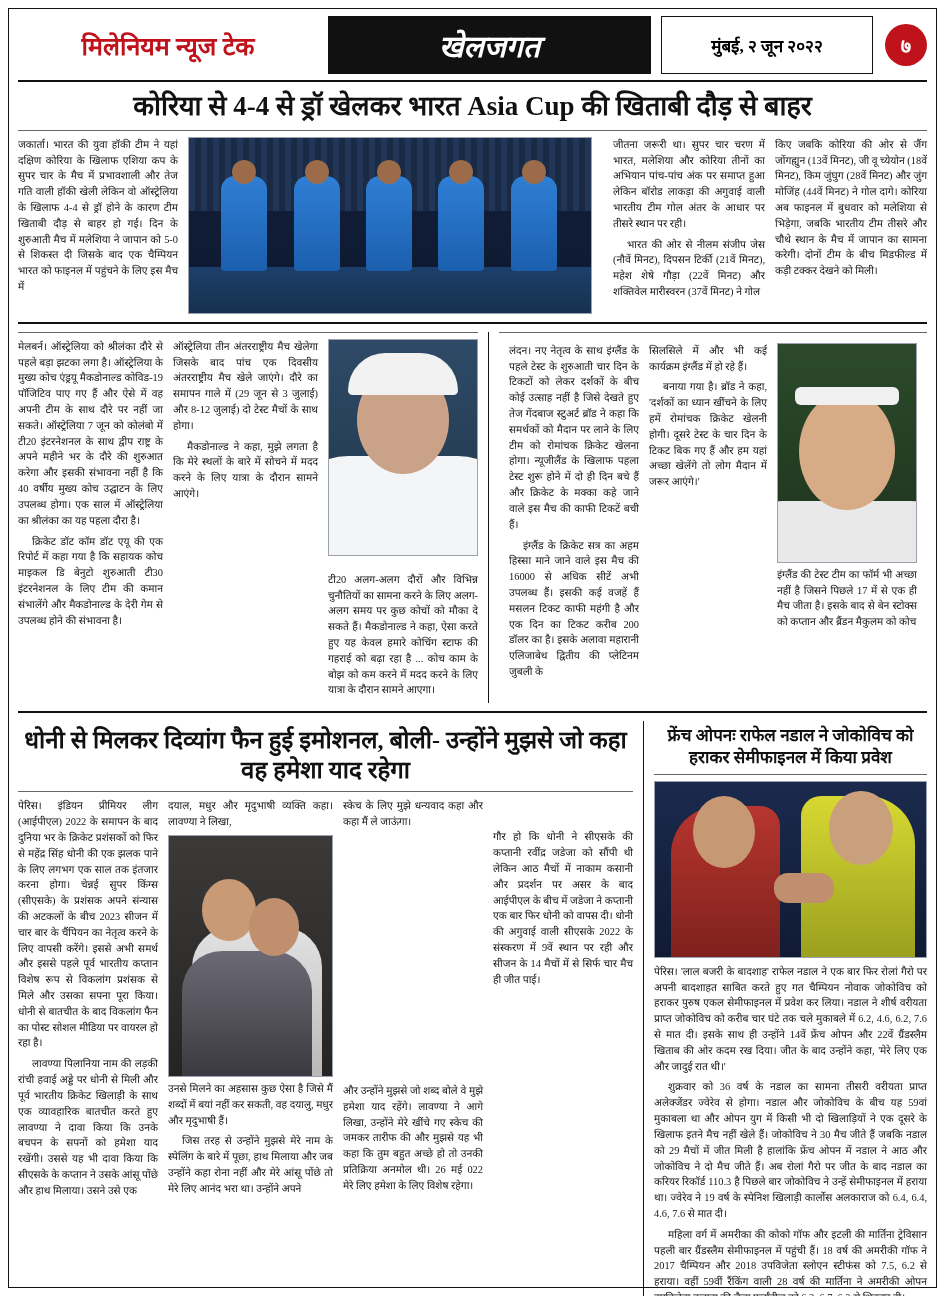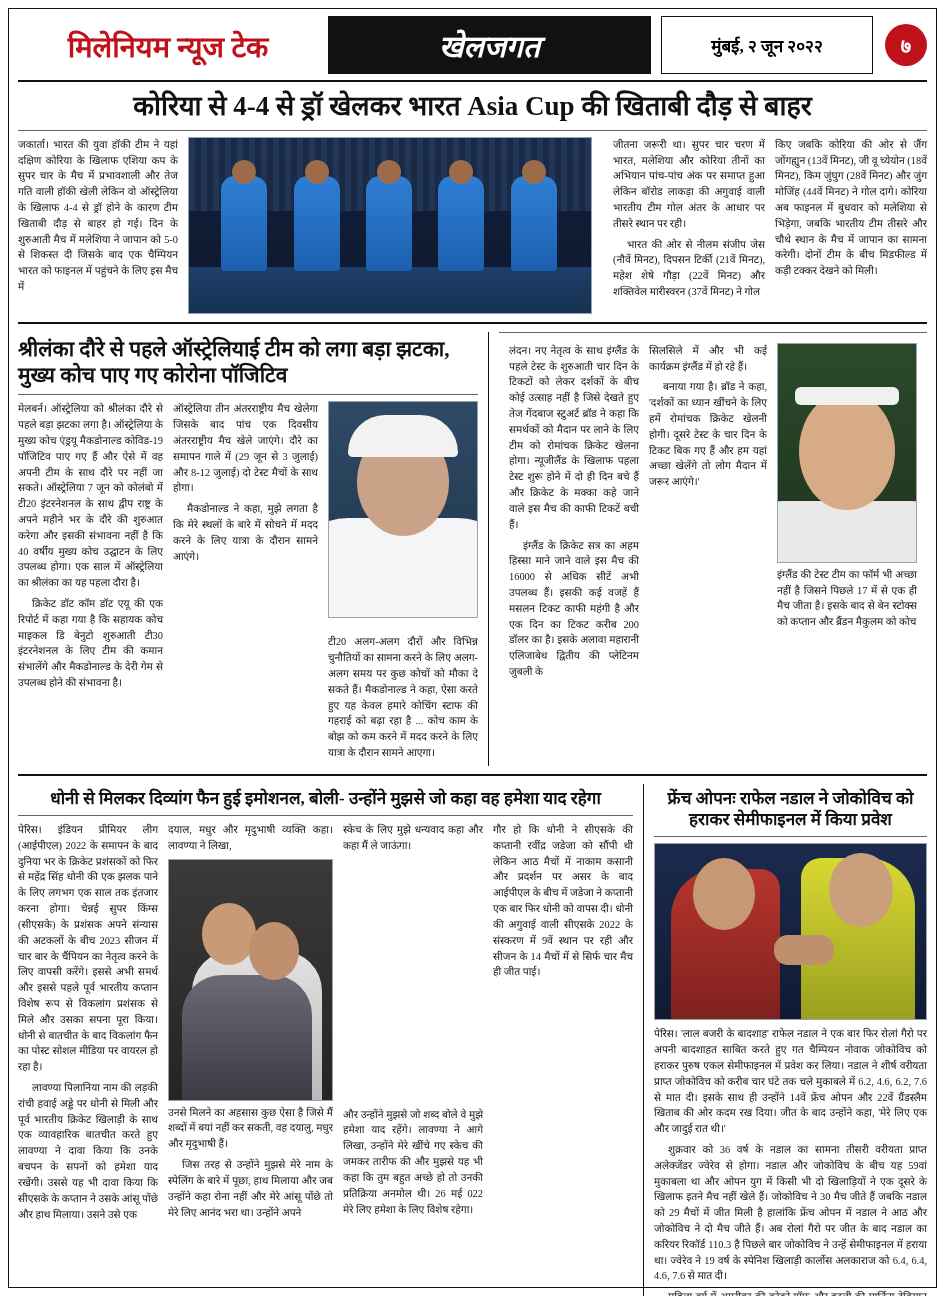--- a/index.html
+++ b/index.html
@@ -15,21 +15,21 @@
   
   .masthead{
     display:flex;align-items:stretch;height:58px;margin:6px 6px 0 6px;
     position:relative;
   }
   .brand{
     width:300px;display:flex;align-items:center;justify-content:center;
     border-right:0;
   }
   .brand-text{
-    font-family:"Liberation Serif", serif;font-weight:bold;font-size:29px;
+    font-family:"Liberation Serif", serif;font-weight:bold;font-size:25px;
     color:#c0121a;letter-spacing:0px;white-space:nowrap;
   }
   .section-band{
     flex:1;background:#111;display:flex;align-items:center;justify-content:center;
     margin:0 10px;
     font-style:italic;
   }
   .section-band span{
     color:#fff;font-family:"Liberation Serif", serif;font-weight:bold;font-size:30px;
   }
@@ -152,21 +152,20 @@
         <p class="first">किए जबकि कोरिया की ओर से जैंग जोंगह्युन (13वें मिनट), जी वू च्येयोन (18वें मिनट), किम जुंघुग (28वें मिनट) और जुंग मोजिंह (44वें मिनट) ने गोल दागे। कोरिया अब फाइनल में बुधवार को मलेशिया से भिड़ेगा, जबकि भारतीय टीम तीसरे और चौथे स्थान के मैच में जापान का सामना करेगी। दोनों टीम के बीच मिडफील्ड में कड़ी टक्कर देखने को मिली।</p>
       </div>
     </div>
   </div>
 
   <div class="divider"></div>
 
   <div class="cols">
 
     <div class="col" style="flex:0 0 460px;">
-      <div class="headline h-sub">श्रीलंका दौरे से पहले ऑस्ट्रेलियाई टीम को लगा बड़ा झटका, मुख्य कोच पाए गए कोरोना पॉजिटिव</div>
       <div class="rule thin" style="margin:0 0 6px 0;"></div>
       <div class="cols" style="margin:0;">
         <div class="col" style="flex:0 0 145px;">
           <div class="body-text">
             <p class="first">मेलबर्न। ऑस्ट्रेलिया को श्रीलंका दौरे से पहले बड़ा झटका लगा है। ऑस्ट्रेलिया के मुख्य कोच एंड्रयू मैकडोनाल्ड कोविड-19 पॉजिटिव पाए गए हैं और ऐसे में वह अपनी टीम के साथ दौरे पर नहीं जा सकते। ऑस्ट्रेलिया 7 जून को कोलंबो में टी20 इंटरनेशनल के साथ द्वीप राष्ट्र के अपने महीने भर के दौरे की शुरुआत करेगा और इसकी संभावना नहीं है कि 40 वर्षीय मुख्य कोच उद्घाटन के लिए उपलब्ध होगा। एक साल में ऑस्ट्रेलिया का श्रीलंका का यह पहला दौरा है।</p>
             <p>क्रिकेट डॉट कॉम डॉट एयू की एक रिपोर्ट में कहा गया है कि सहायक कोच माइकल डि बेनुटो शुरुआती टी30 इंटरनेशनल के लिए टीम की कमान संभालेंगे और मैकडोनाल्ड के देरी गेम से उपलब्ध होने की संभावना है।</p>
           </div>
         </div>
         <div class="col" style="flex:0 0 145px;">
           <div class="body-text">
@@ -220,21 +219,21 @@
         </div>
       </div>
     </div>
   </div>
 
   <div class="divider"></div>
 
   <div class="cols">
 
     <div class="col" style="flex:0 0 615px;">
-      <div class="headline h-sub" style="font-size:17px;text-align:center;">धोनी से मिलकर दिव्यांग फैन हुई इमोशनल, बोली- उन्होंने मुझसे जो कहा वह हमेशा याद रहेगा</div>
+      <div class="headline h-sub" style="font-size:24px;text-align:center;">धोनी से मिलकर दिव्यांग फैन हुई इमोशनल, बोली- उन्होंने मुझसे जो कहा वह हमेशा याद रहेगा</div>
       <div class="rule thin" style="margin:0 0 6px 0;"></div>
       <div class="cols" style="margin:0;">
         <div class="col" style="flex:0 0 140px;">
           <div class="body-text">
             <p class="first">पेरिस। इंडियन प्रीमियर लीग (आईपीएल) 2022 के समापन के बाद दुनिया भर के क्रिकेट प्रशंसकों को फिर से महेंद्र सिंह धोनी की एक झलक पाने के लिए लगभग एक साल तक इंतजार करना होगा। चेन्नई सुपर किंग्स (सीएसके) के प्रशंसक अपने संन्यास की अटकलों के बीच 2023 सीजन में चार बार के चैंपियन का नेतृत्व करने के लिए वापसी करेंगे। इससे अभी समर्थ और इससे पहले पूर्व भारतीय कप्तान विशेष रूप से विकलांग प्रशंसक से मिले और उसका सपना पूरा किया। धोनी से बातचीत के बाद विकलांग फैन का पोस्ट सोशल मीडिया पर वायरल हो रहा है।</p>
             <p>लावण्या पिलानिया नाम की लड़की रांची हवाई अड्डे पर धोनी से मिली और पूर्व भारतीय क्रिकेट खिलाड़ी के साथ एक व्यावहारिक बातचीत करते हुए लावण्या ने दावा किया कि उनके बचपन के सपनों को हमेशा याद रखेंगी। उससे यह भी दावा किया कि सीएसके के कप्तान ने उसके आंसू पोंछे और हाथ मिलाया। उसने उसे एक</p>
           </div>
         </div>
         <div class="col" style="flex:1;">
           <div class="body-text">
@@ -255,21 +254,21 @@
         </div>
         <div class="col" style="flex:0 0 140px;">
           <div class="body-text">
             <p class="first">स्केच के लिए मुझे धन्यवाद कहा और कहा मैं ले जाऊंगा।</p>
           </div>
           <div style="height:248px;"></div>
           <div class="body-text">
             <p class="first">और उन्होंने मुझसे जो शब्द बोले वे मुझे हमेशा याद रहेंगे। लावण्या ने आगे लिखा, उन्होंने मेरे खींचे गए स्केच की जमकर तारीफ की और मुझसे यह भी कहा कि तुम बहुत अच्छे हो तो उनकी प्रतिक्रिया अनमोल थी। 26 मई 022 मेरे लिए हमेशा के लिए विशेष रहेगा।</p>
           </div>
         </div>
-        <div class="col" style="flex:0 0 140px;">
+        <div class="col" style="flex:0 0 140px;margin-top:31px;">
           <div class="body-text">
             <p class="first">गौर हो कि धोनी ने सीएसके की कप्तानी रवींद्र जडेजा को सौंपी थी लेकिन आठ मैचों में नाकाम कसानी और प्रदर्शन पर असर के बाद आईपीएल के बीच में जडेजा ने कप्तानी एक बार फिर धोनी को वापस दी। धोनी की अगुवाई वाली सीएसके 2022 के संस्करण में 9वें स्थान पर रही और सीजन के 14 मैचों में से सिर्फ चार मैच ही जीत पाई।</p>
           </div>
         </div>
       </div>
     </div>
 
     <div class="vline"></div>
 
     <div class="col" style="flex:1;">

